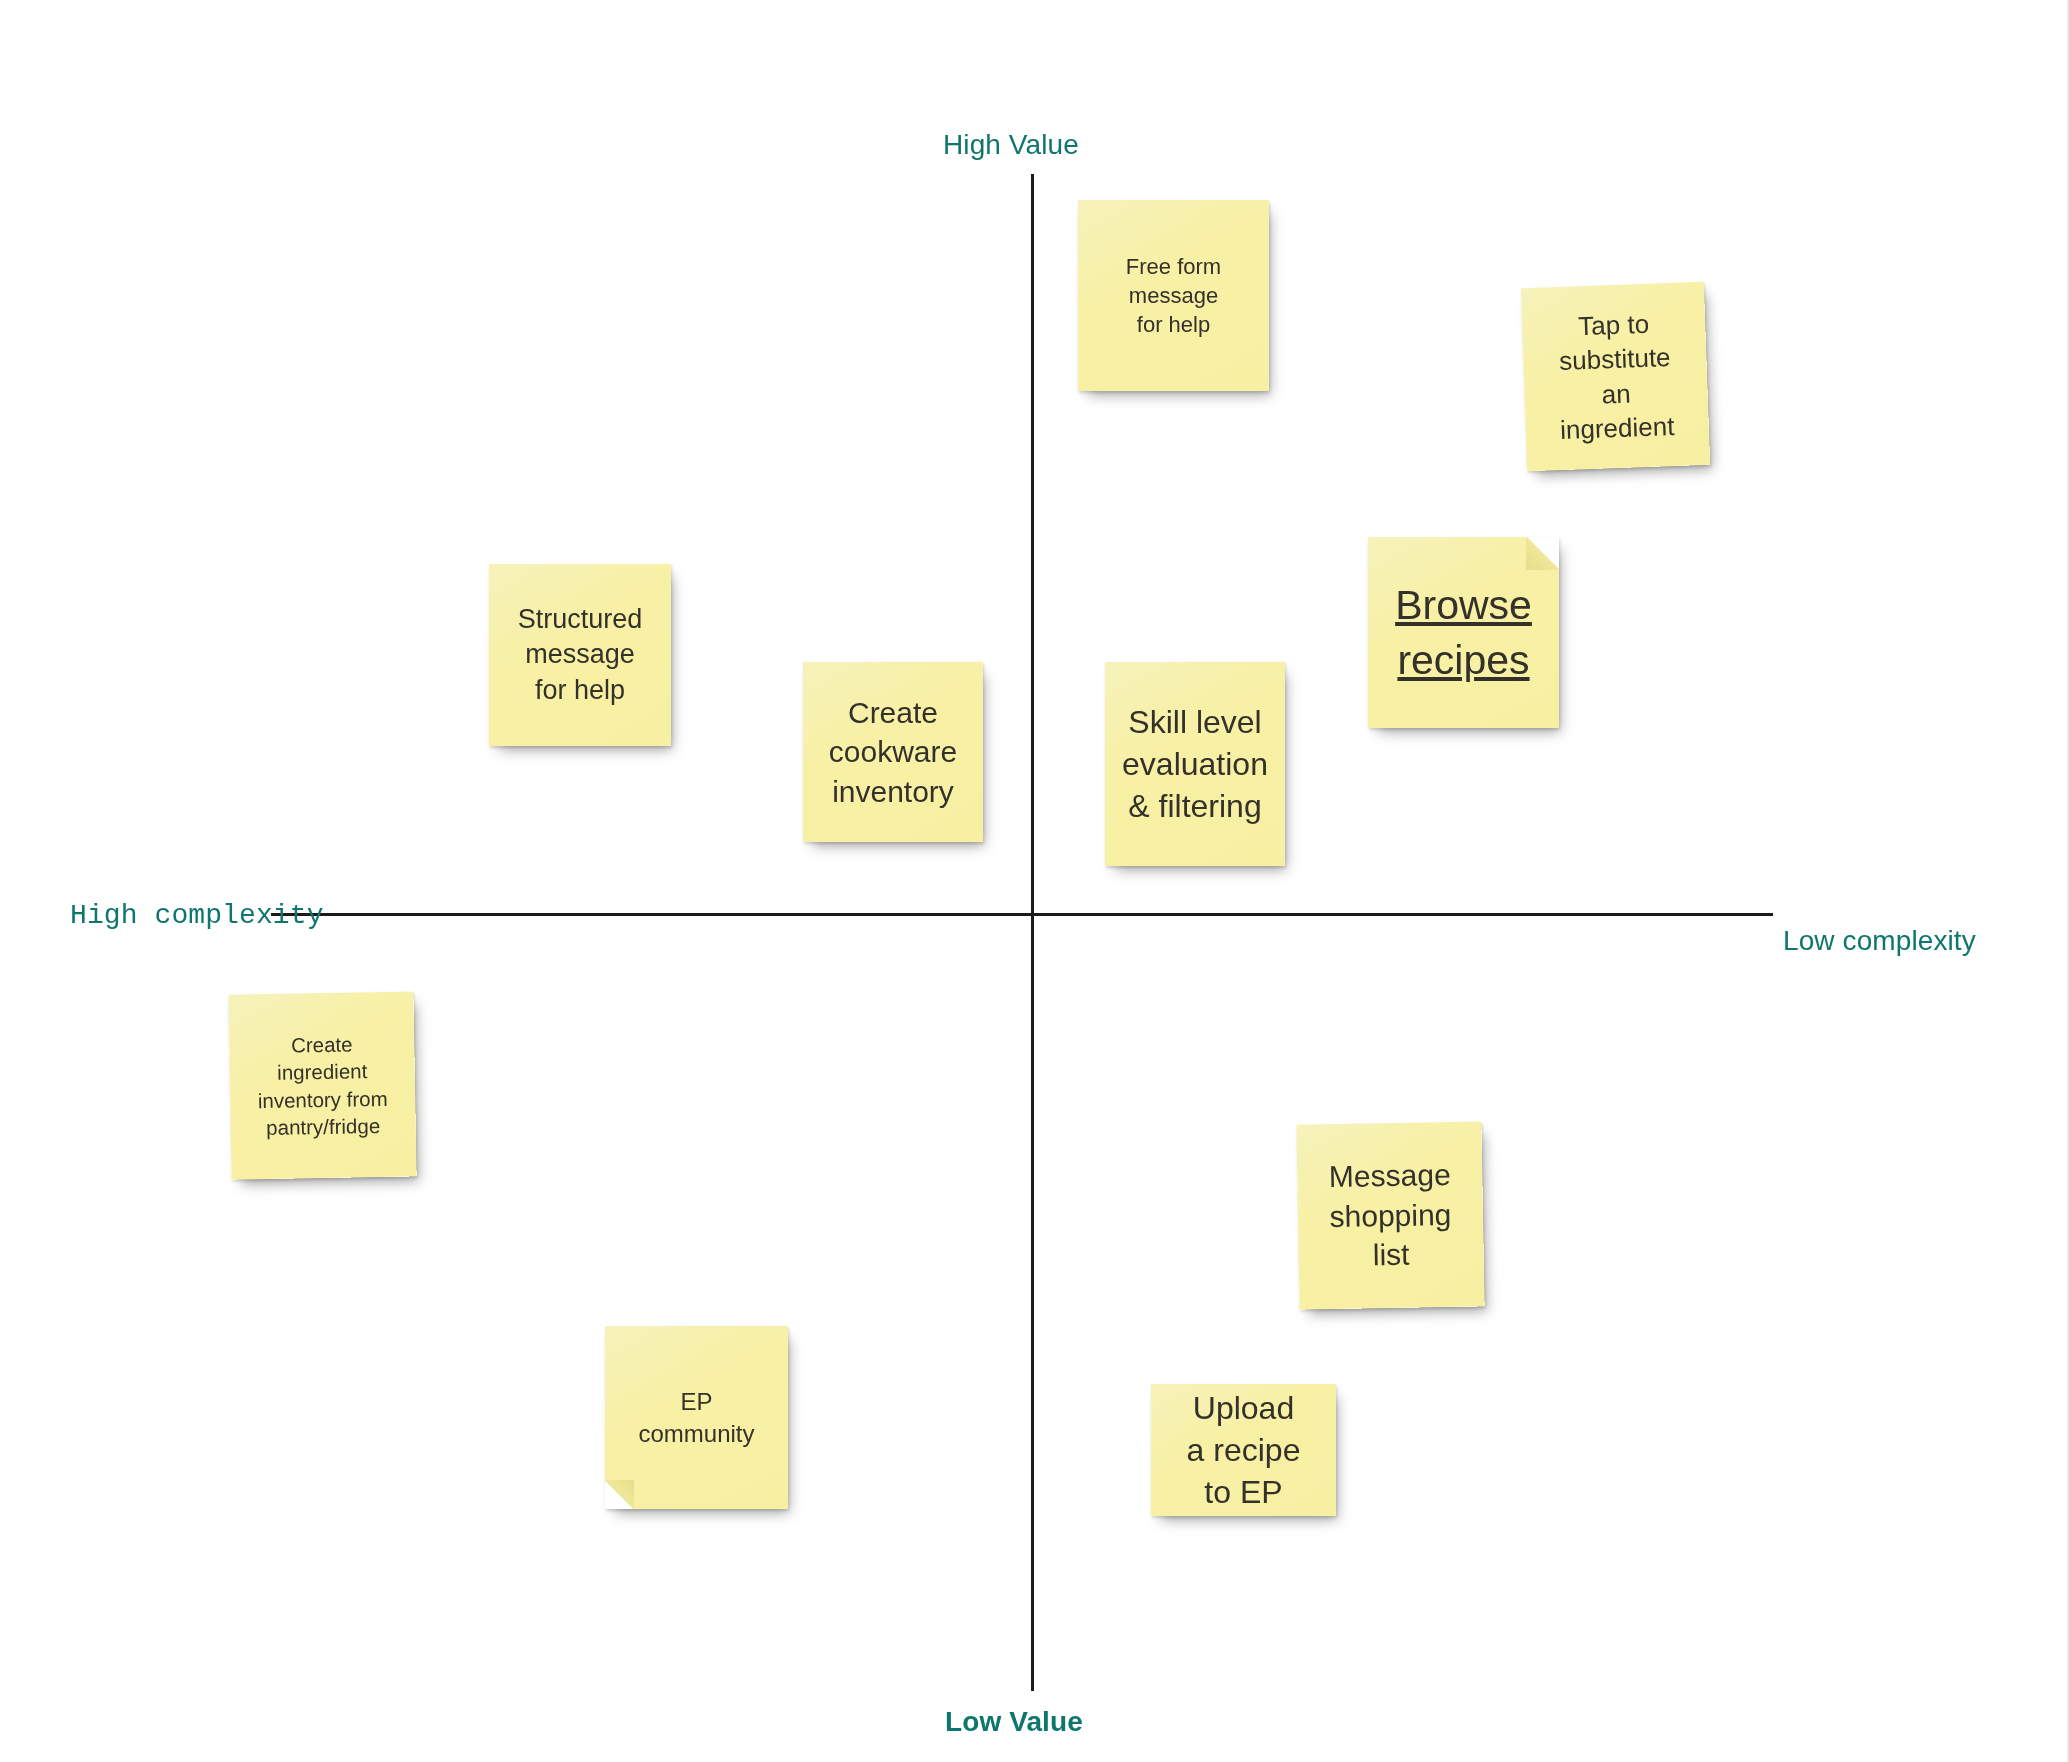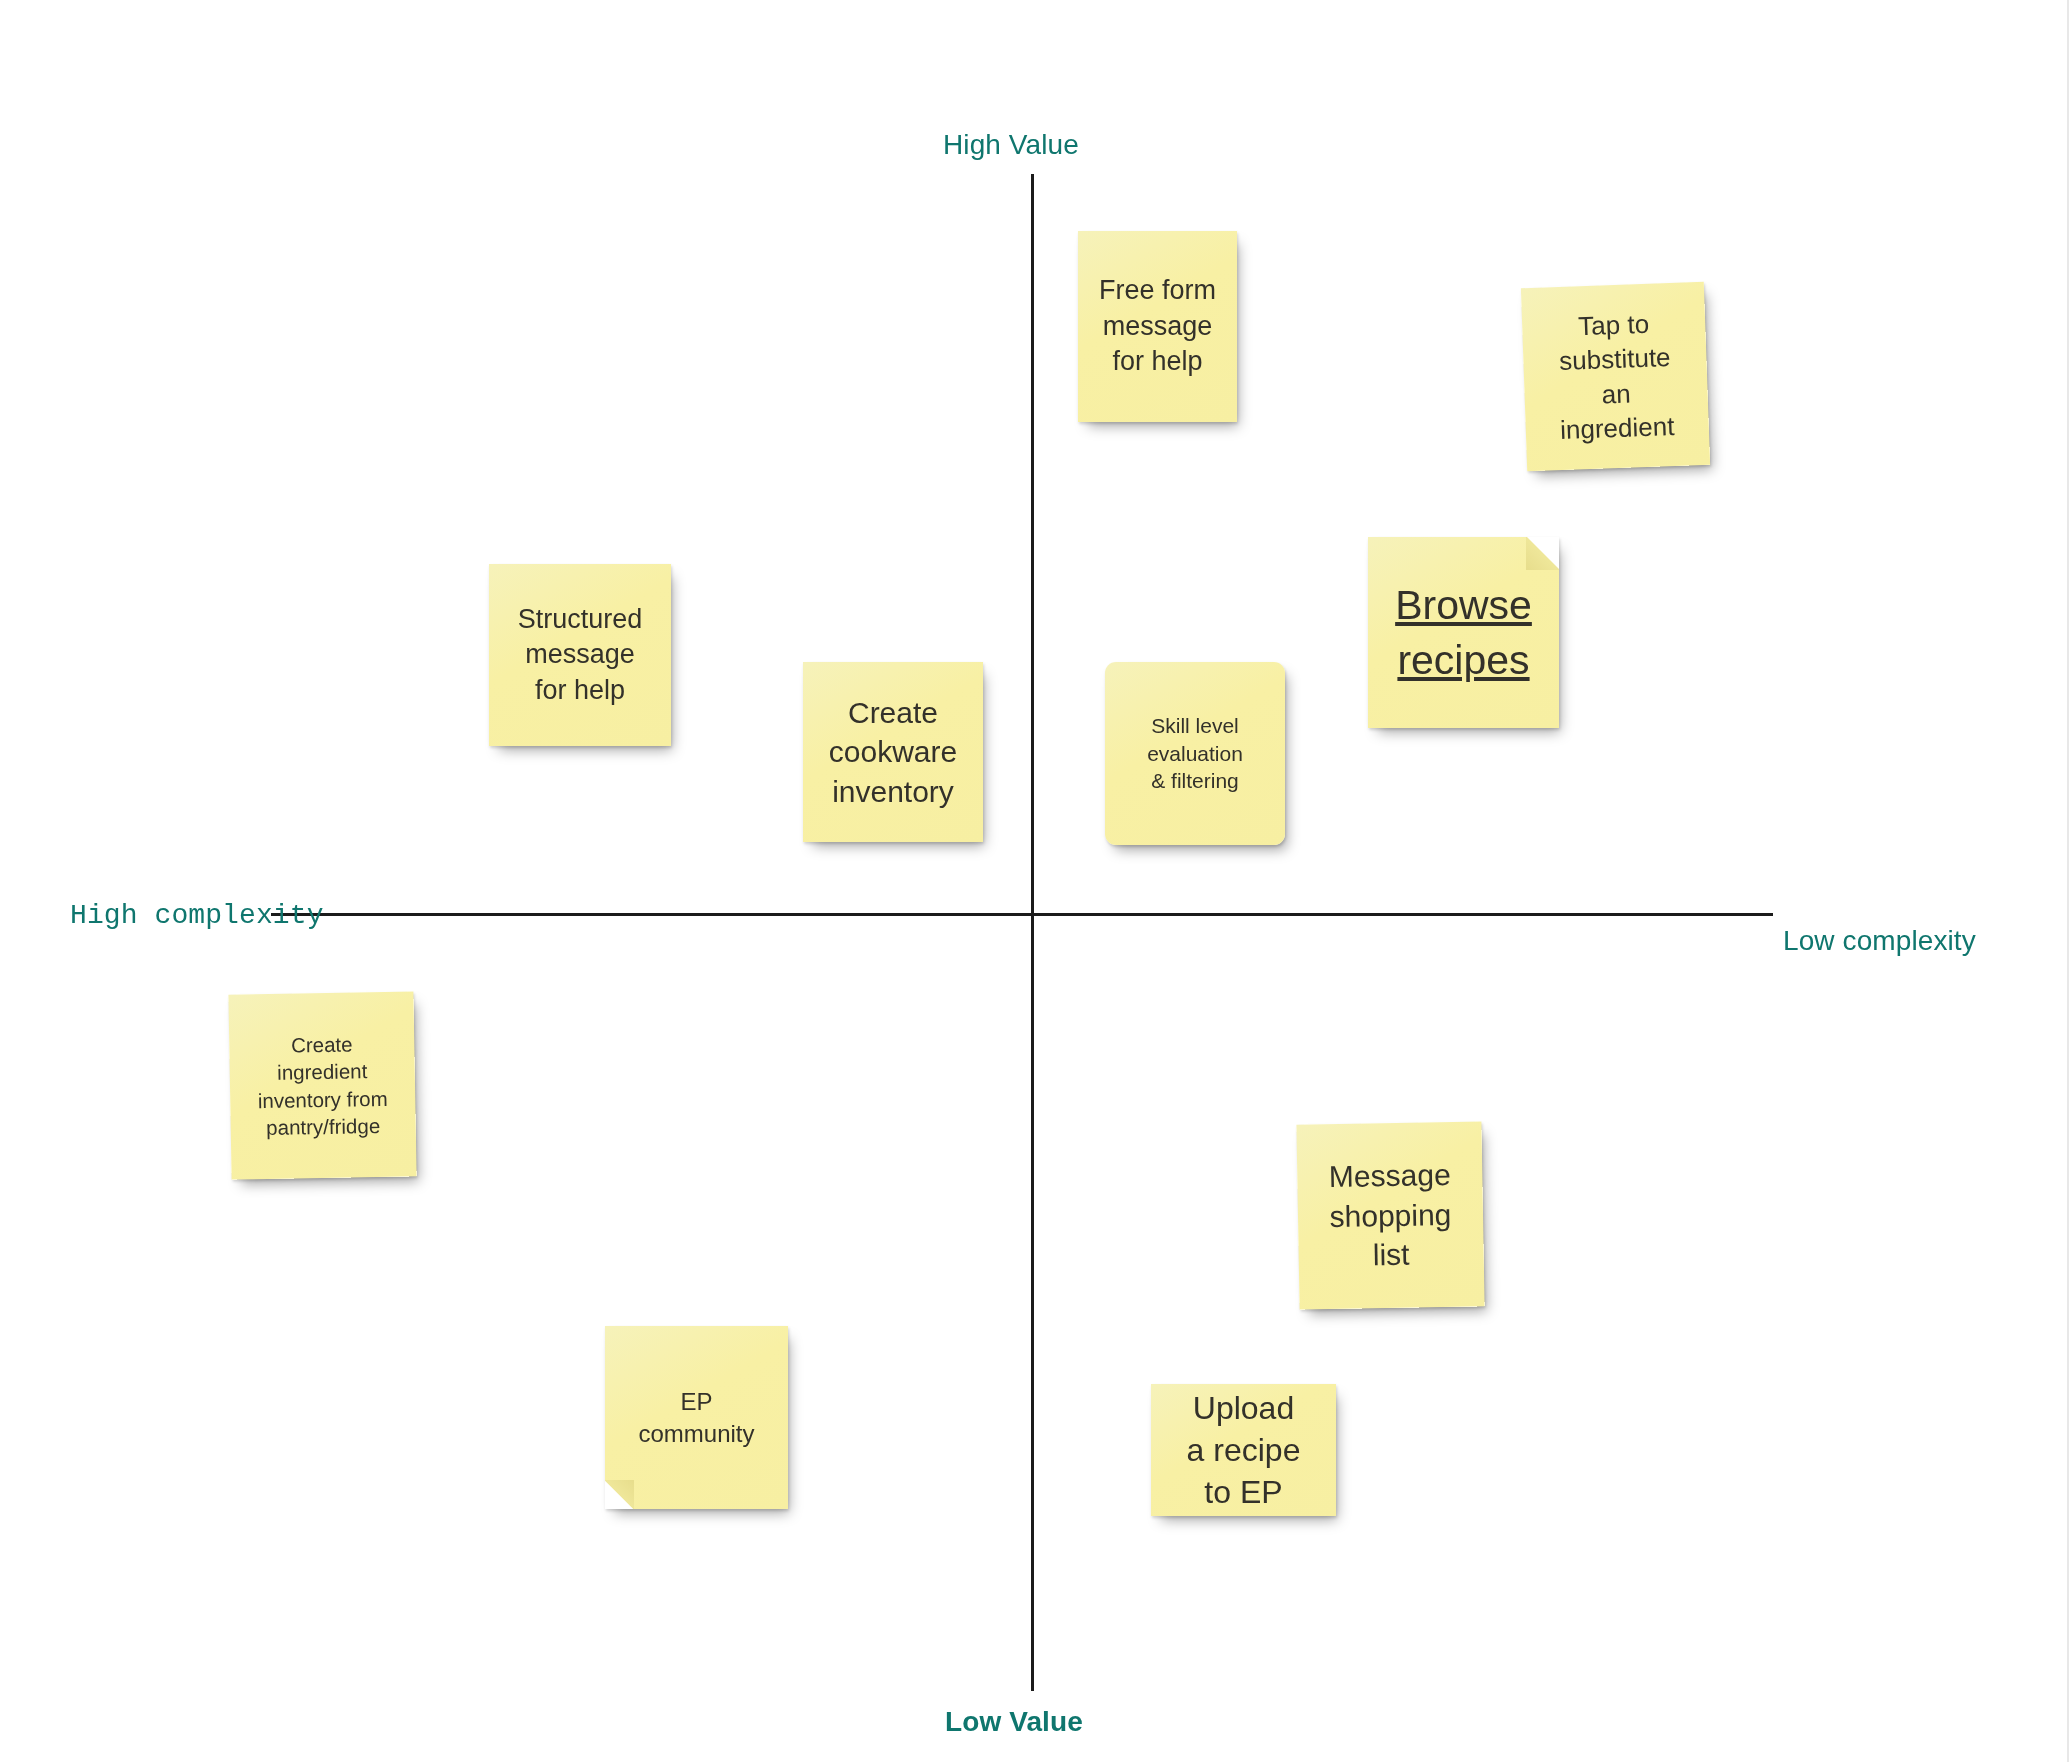--- a/index.html
+++ b/index.html
@@ -100,21 +100,21 @@
 
   <div class="axis-label lbl-high-value">High Value</div>
 
   <div class="axis-label lbl-low-value">Low Value</div>
 
   <div class="axis-label lbl-high-cx">High complexity</div>
 
   <div class="axis-label lbl-low-cx">Low complexity</div>
 
   <div id="notes-layer">
-      <div class="note" style="left: 1078px; top: 200px; width: 159px; height: 191px; font-size: 27px; margin-top: 31px;">
+      <div class="note" style="left: 1078px; top: 200px; width: 191px; height: 191px; font-size: 22px;">
         <span class="note-text">Free form
 message
 for help</span>
       </div>
       <div class="note" style="left: 1524px; top: 285px; width: 183px; height: 183px; font-size: 26px; transform: rotate(-2deg);">
         <span class="note-text">Tap to
 substitute
 an
 ingredient</span>
       </div>
@@ -125,21 +125,21 @@
       <div class="note" style="left: 489px; top: 564px; width: 182px; height: 182px; font-size: 27px;">
         <span class="note-text">Structured
 message
 for help</span>
       </div>
       <div class="note" style="left: 803px; top: 662px; width: 180px; height: 180px; font-size: 30px;">
         <span class="note-text">Create
 cookware
 inventory</span>
       </div>
-      <div class="note" style="left: 1105px; top: 662px; width: 180px; height: 183px; font-size: 21px; border-radius: 11px;">
+      <div class="note" style="left: 1105px; top: 662px; width: 180px; height: 204px; font-size: 32px;">
         <span class="note-text">Skill level
 evaluation
 &amp; filtering</span>
       </div>
       <div class="note" style="left: 230px; top: 993px; width: 185px; height: 185px; font-size: 20.5px; transform: rotate(-1deg);">
         <span class="note-text">Create
 ingredient
 inventory from
 pantry/fridge</span>
       </div>

